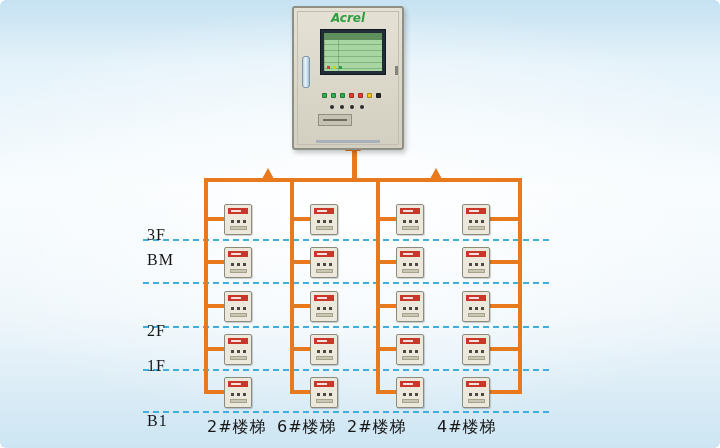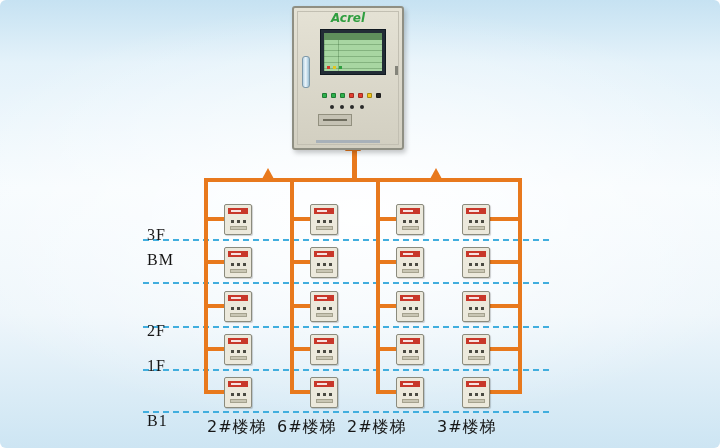--- a/index.html
+++ b/index.html
@@ -330,15 +330,15 @@
         <i></i>
     </div>
     <div class="printer"></div>
     <div class="handle"></div>
     <div class="nameplate"></div>
   </div>
 
   <div class="stair-label" style="left:207px">2#楼梯</div>
   <div class="stair-label" style="left:277px">6#楼梯</div>
   <div class="stair-label" style="left:347px">2#楼梯</div>
-  <div class="stair-label" style="left:437px">3#楼梯</div>
+  <div class="stair-label" style="left:437px">4#楼梯</div>
 
 </div>
 
 </body></html>

